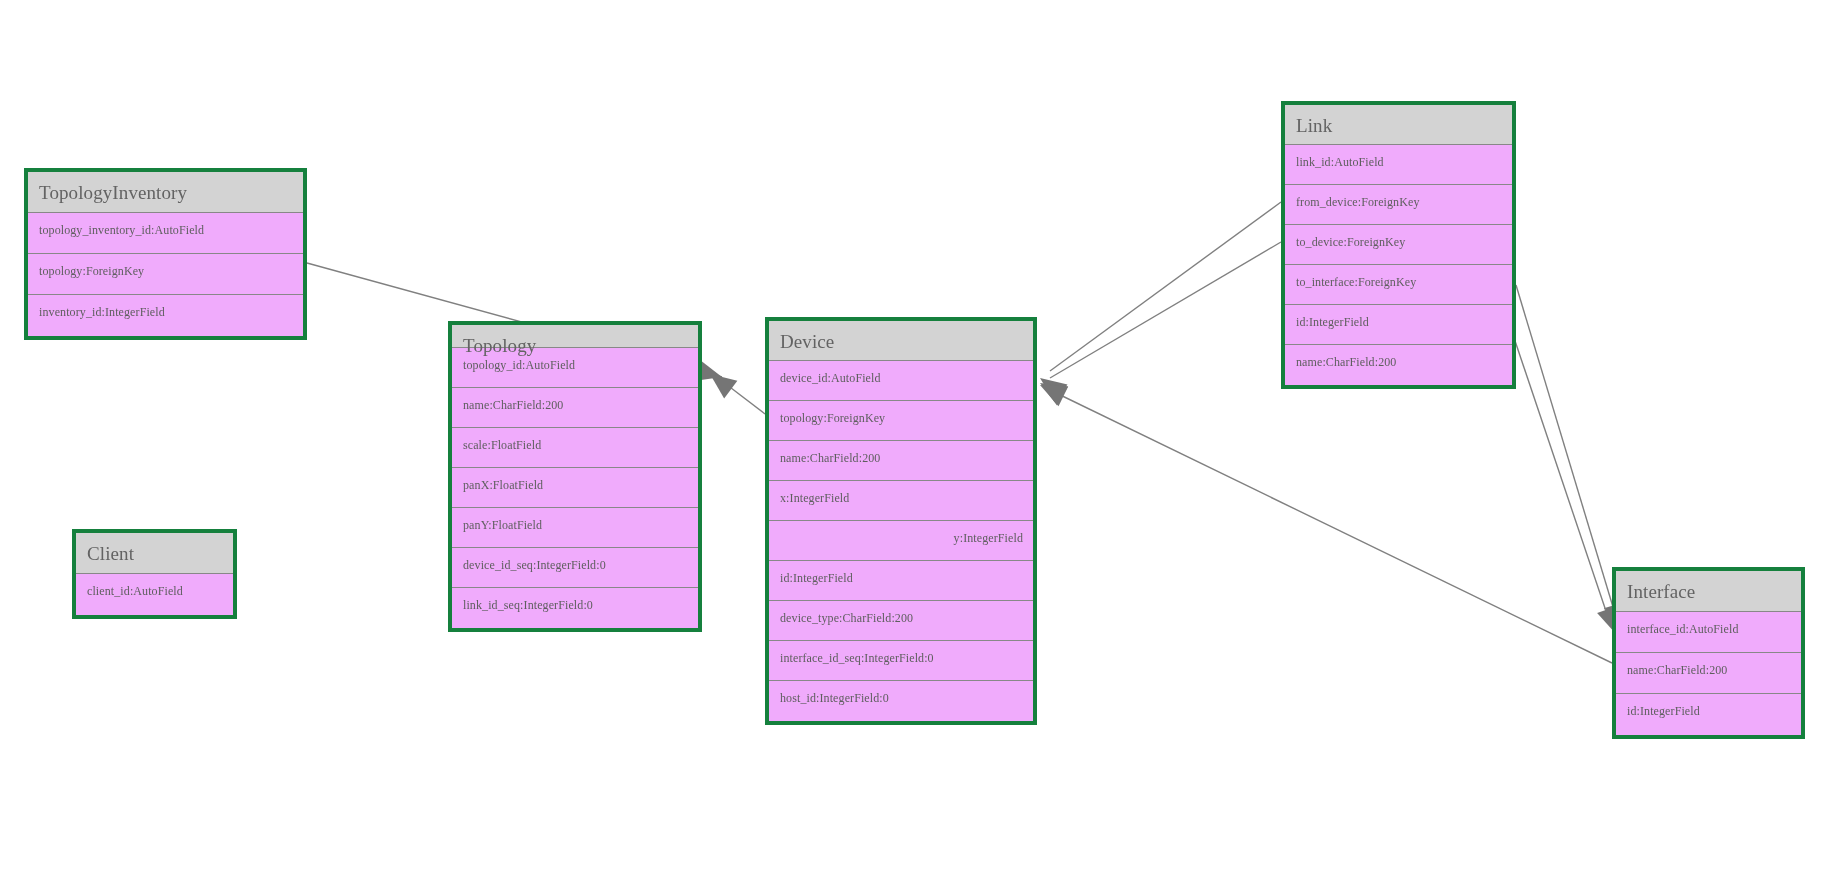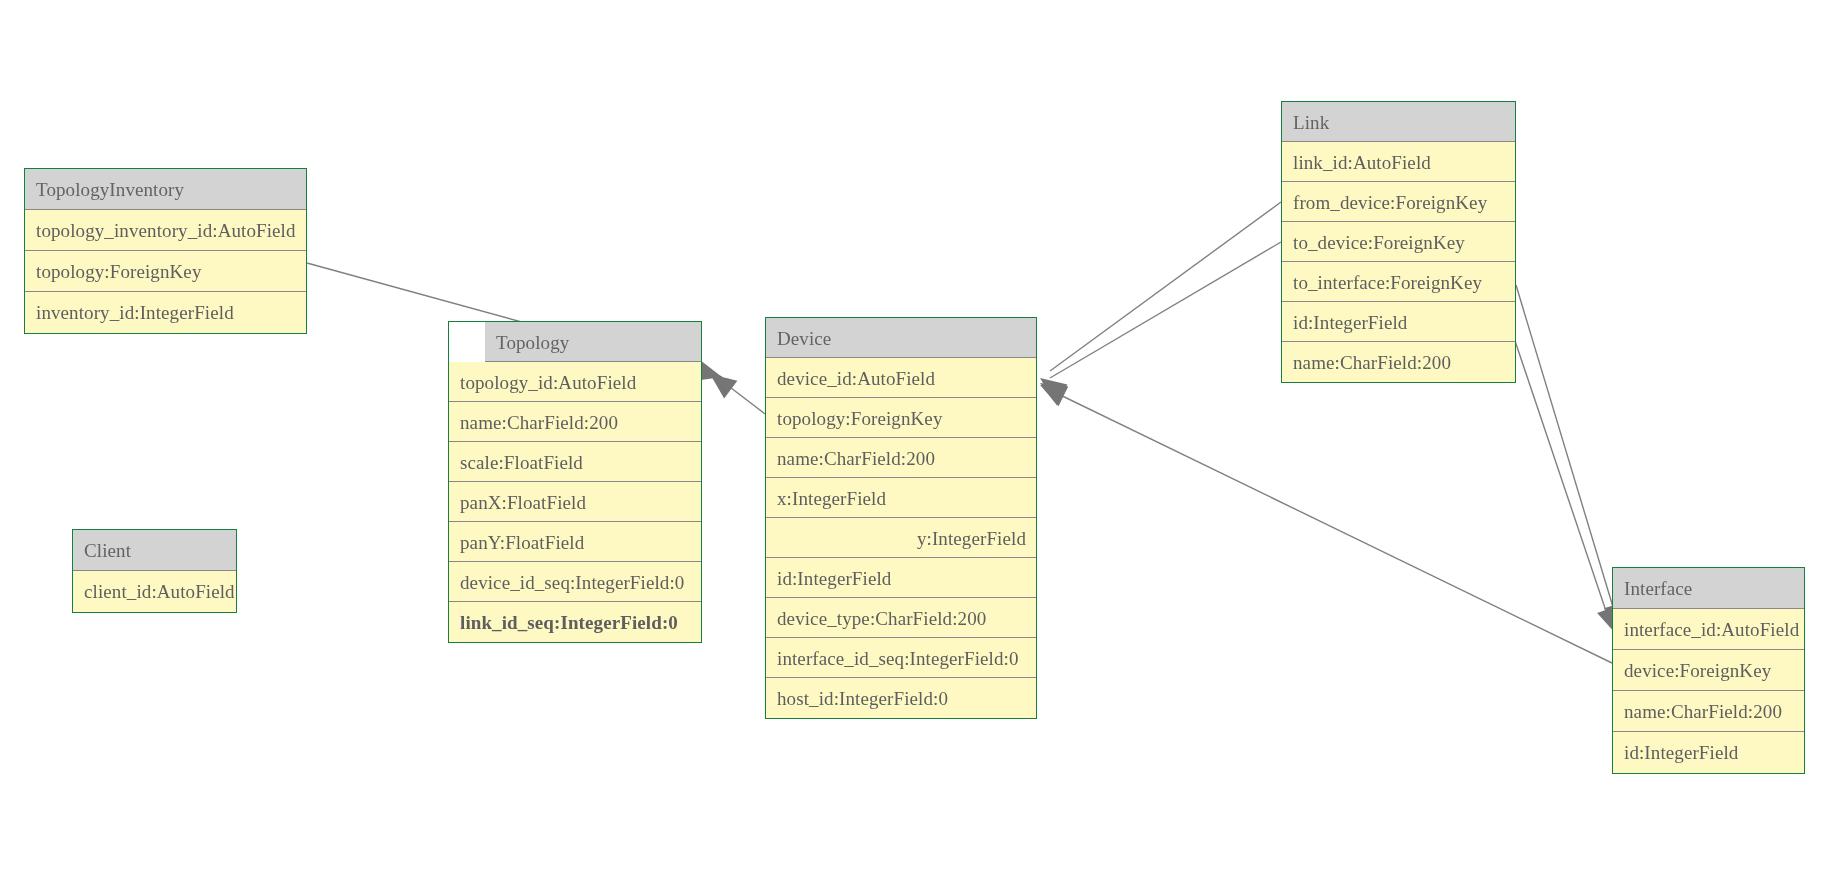--- a/index.html
+++ b/index.html
@@ -20,41 +20,41 @@
     position: absolute;
     left: 0;
     top: 0;
     width: 1824px;
     height: 874px;
     pointer-events: none;
   }
   .entity {
     position: absolute;
     box-sizing: border-box;
-    border: 1px solid #15803d;
+    border: 4px solid #15803d;
     background: #ffffff;
     z-index: 5;
   }
   .entity-title {
     box-sizing: border-box;
     background: #d3d3d3;
     border-bottom: 1px solid #888888;
     color: #636363;
     font-size: 19px;
     line-height: 1;
     padding: 11px 10px 11px 11px;
     white-space: nowrap;
     letter-spacing: 0.1px;
   }
   .entity-field {
     box-sizing: border-box;
-    background: #fef9c3;
+    background: #f0abfc;
     border-bottom: 1px solid #888888;
     color: #5e5e5e;
-    font-size: 19px;
+    font-size: 12px;
     line-height: 1;
     padding: 11px 10px 11px 11px;
     white-space: nowrap;
     letter-spacing: 0.1px;
   }
   .entity-field.last {
     border-bottom: none;
   }
 </style>
 </head>
@@ -94,28 +94,28 @@
     </svg>
 
   <div id="entity-layer">
       <div class="entity" style="left: 24px; top: 168px; width: 283px;">
         <div class="entity-title" style="height: 41px;">TopologyInventory</div>
         <div class="entity-field" style="height: 41px;">topology_inventory_id:AutoField</div>
         <div class="entity-field" style="height: 41px;">topology:ForeignKey</div>
         <div class="entity-field last" style="height: 41px;">inventory_id:IntegerField</div>
       </div>
       <div class="entity" style="left: 448px; top: 321px; width: 254px;">
-        <div class="entity-title" style="height: 40px; margin-left: 36px;">Topology</div>
+        <div class="entity-title" style="height: 23px;">Topology</div>
         <div class="entity-field" style="height: 40px;">topology_id:AutoField</div>
         <div class="entity-field" style="height: 40px;">name:CharField:200</div>
         <div class="entity-field" style="height: 40px;">scale:FloatField</div>
         <div class="entity-field" style="height: 40px;">panX:FloatField</div>
         <div class="entity-field" style="height: 40px;">panY:FloatField</div>
         <div class="entity-field" style="height: 40px;">device_id_seq:IntegerField:0</div>
-        <div class="entity-field last" style="height: 40px; font-weight: bold;">link_id_seq:IntegerField:0</div>
+        <div class="entity-field last" style="height: 40px;">link_id_seq:IntegerField:0</div>
       </div>
       <div class="entity" style="left: 765px; top: 317px; width: 272px;">
         <div class="entity-title" style="height: 40px;">Device</div>
         <div class="entity-field" style="height: 40px;">device_id:AutoField</div>
         <div class="entity-field" style="height: 40px;">topology:ForeignKey</div>
         <div class="entity-field" style="height: 40px;">name:CharField:200</div>
         <div class="entity-field" style="height: 40px;">x:IntegerField</div>
         <div class="entity-field" style="height: 40px; text-align: right;">y:IntegerField</div>
         <div class="entity-field" style="height: 40px;">id:IntegerField</div>
         <div class="entity-field" style="height: 40px;">device_type:CharField:200</div>
@@ -127,21 +127,20 @@
         <div class="entity-field" style="height: 40px;">link_id:AutoField</div>
         <div class="entity-field" style="height: 40px;">from_device:ForeignKey</div>
         <div class="entity-field" style="height: 40px;">to_device:ForeignKey</div>
         <div class="entity-field" style="height: 40px;">to_interface:ForeignKey</div>
         <div class="entity-field" style="height: 40px;">id:IntegerField</div>
         <div class="entity-field last" style="height: 40px;">name:CharField:200</div>
       </div>
       <div class="entity" style="left: 1612px; top: 567px; width: 193px;">
         <div class="entity-title" style="height: 41px;">Interface</div>
         <div class="entity-field" style="height: 41px;">interface_id:AutoField</div>
-        <div class="entity-field" style="height: 41px;">device:ForeignKey</div>
         <div class="entity-field" style="height: 41px;">name:CharField:200</div>
         <div class="entity-field last" style="height: 41px;">id:IntegerField</div>
       </div>
       <div class="entity" style="left: 72px; top: 529px; width: 165px;">
         <div class="entity-title" style="height: 41px;">Client</div>
         <div class="entity-field last" style="height: 41px;">client_id:AutoField</div>
       </div>
     </div>
 
 </div>

